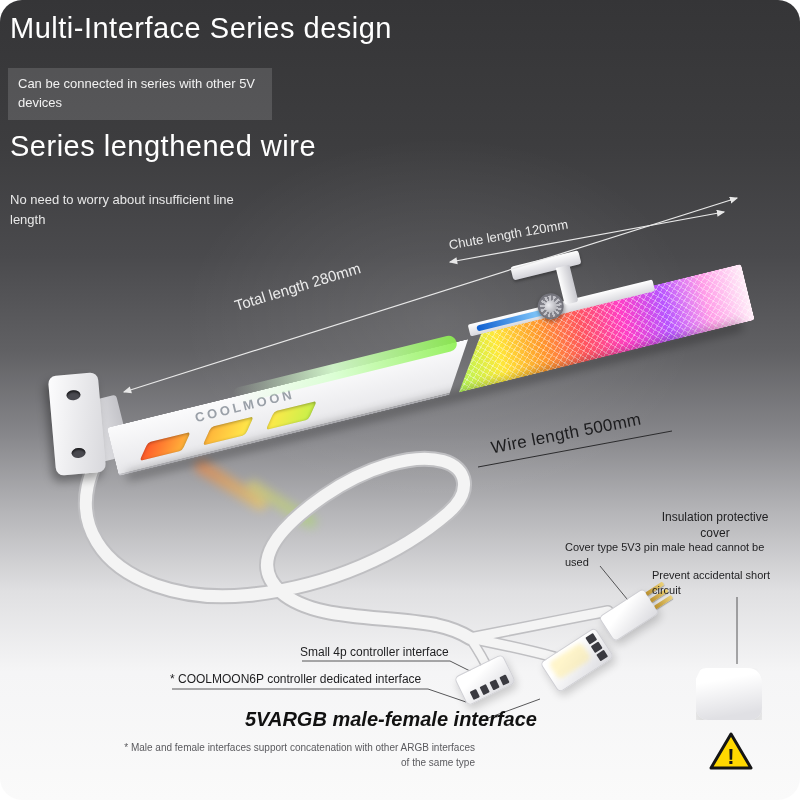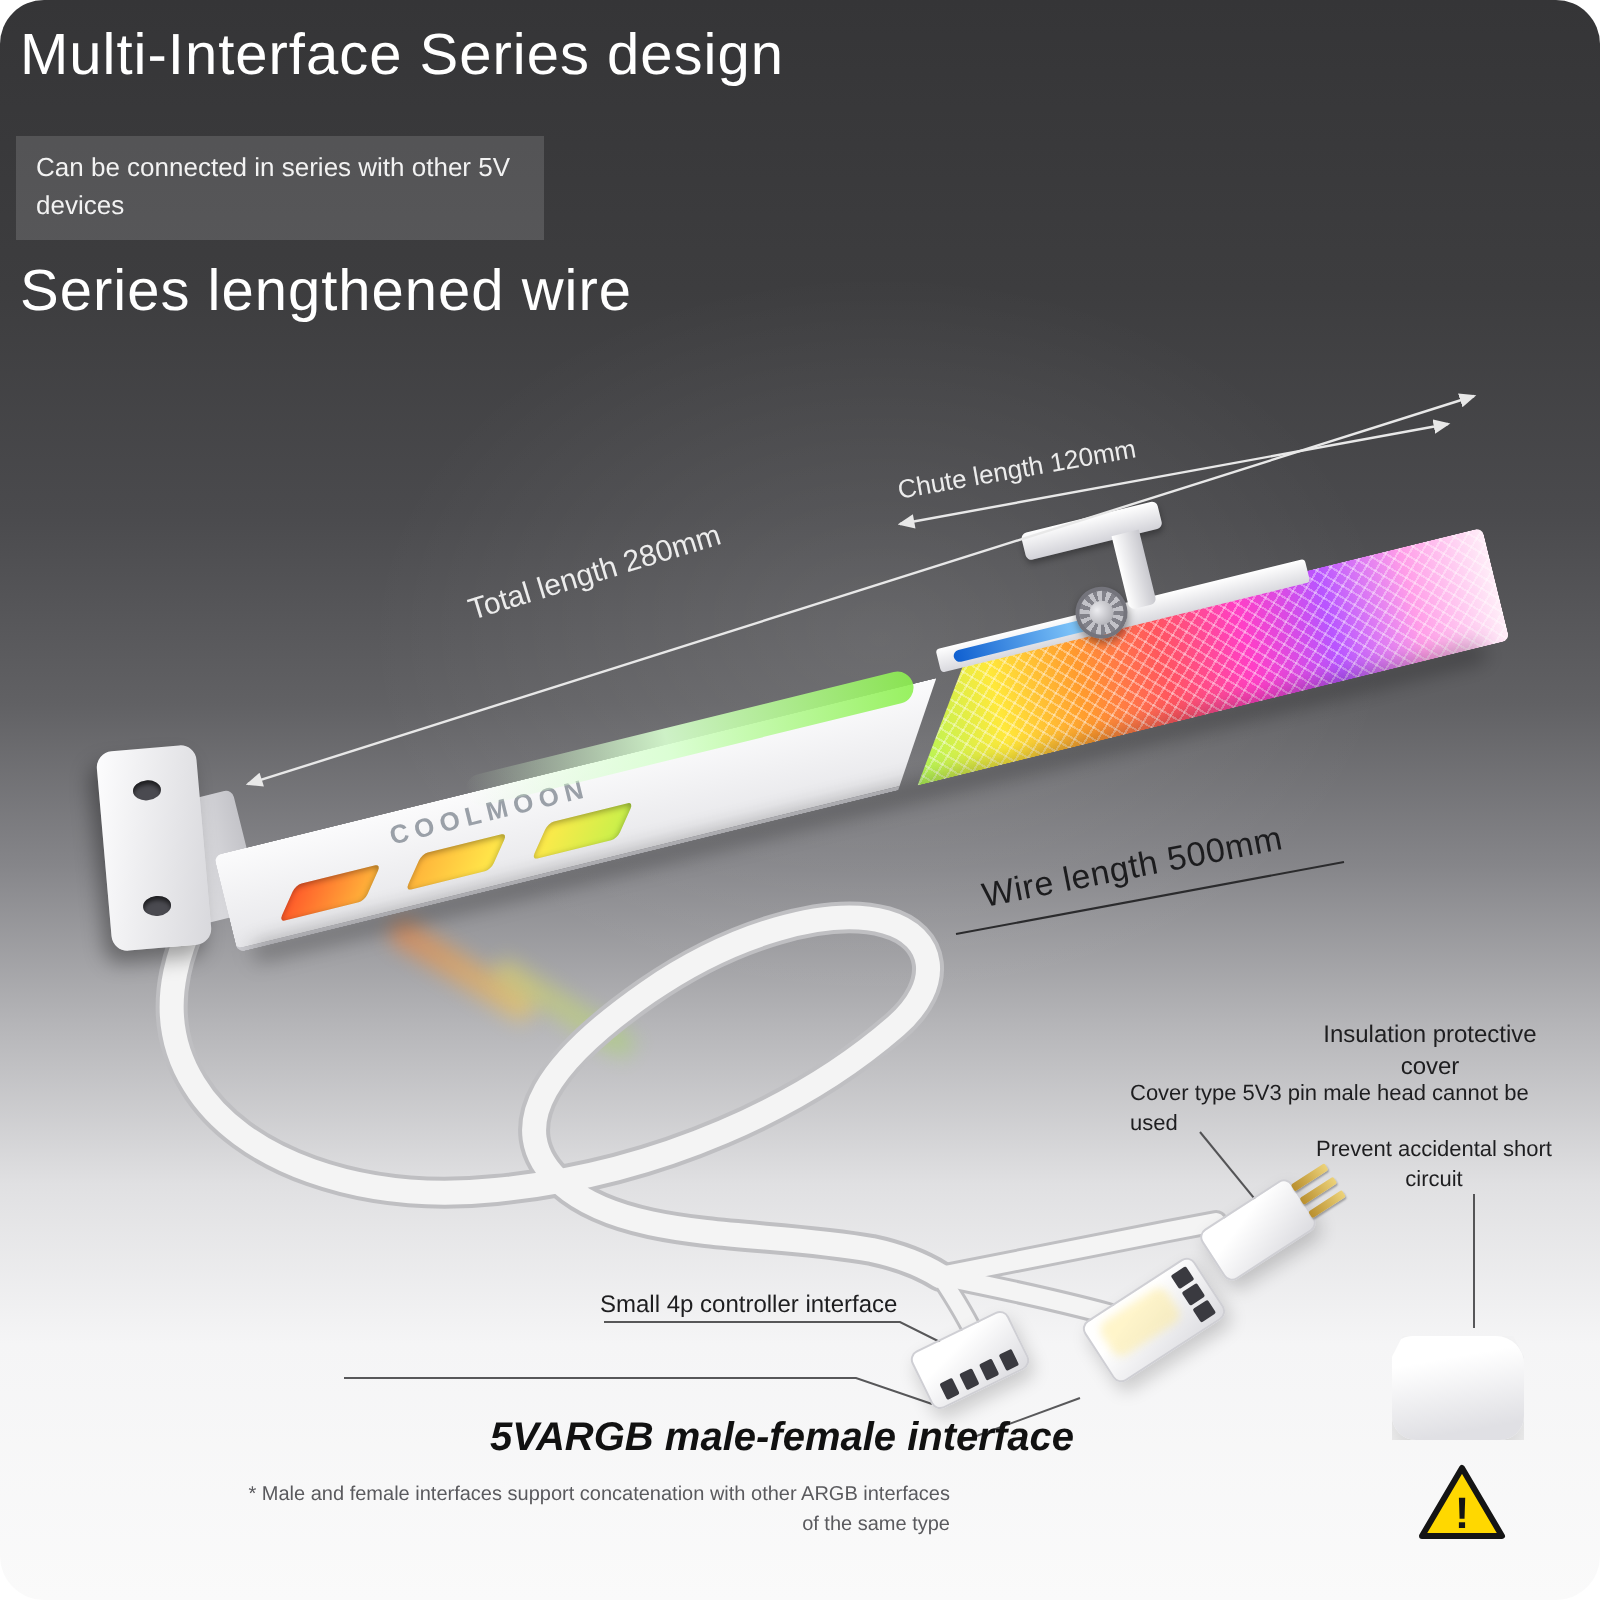--- a/index.html
+++ b/index.html
@@ -120,35 +120,36 @@
     clip-path:polygon(8% 0, 92% 0, 100% 20%, 100% 100%, 0 100%, 0 20%);
     box-shadow:0 10px 16px rgba(0,0,0,.15); }
 
   
   .warn { position:absolute; left:708px; top:730px; z-index:8; }
 
   
   .note { position:absolute; color:#1e1e20; z-index:8; }
   .n-ins-title { left:648px; top:510px; width:134px; font-size:12px; text-align:center; line-height:1.3; }
   .n-ins-sub   { left:565px; top:540px; width:218px; font-size:11px; line-height:1.35; }
-  .n-ins-note  { left:652px; top:568px; width:130px; font-size:11px; text-align:center; line-height:1.35; }
+  .n-ins-note  { left:652px; top:568px; width:130px; font-size:11px; text-align:left; line-height:1.35; }
   .n-4p        { left:300px; top:645px; font-size:12px; white-space:nowrap; }
   .n-6p        { left:170px; top:672px; font-size:12px; white-space:nowrap; }
   .n-argb      { left:245px; top:708px; font-size:20px; font-weight:600; white-space:nowrap; color:#111;font-style:italic; }
   .footnote    { left:55px; top:740px; width:420px; font-size:10px; color:#5a5a5e; text-align:right; line-height:1.5; }
 </style>
 </head>
 <body>
 
 <div id="stage">
   <div class="glow"></div>
 
   <div class="h1">Multi-Interface Series design</div>
   <div class="subbox">Can be connected in series with other 5V devices</div>
   <div class="h2">Series lengthened wire</div>
+  <div class="sub2">No need to worry about insufficient line length</div>
 
   <div class="refl refl-o"></div>
   <div class="refl refl-g"></div>
 
   <svg class="layer" width="800" height="800" viewBox="0 0 800 800">
     <g fill="none" stroke-linecap="round" stroke-linejoin="round">
       <path d="M112,430 C90,468 74,505 97,542 C120,580 180,602 248,595 C330,587 402,553 448,513 C472,492 468,468 443,461 C414,453 366,467 324,496 C278,528 248,563 281,592 C314,621 380,615 436,625 C450,628 462,633 470,638" stroke="#bfbfc2" stroke-width="16"></path>
       <path d="M470,638 C510,630 560,620 608,611" stroke="#bfbfc2" stroke-width="12"></path>
       <path d="M470,638 C500,644 528,650 554,657" stroke="#bfbfc2" stroke-width="12"></path>
       <path d="M470,638 C478,650 484,660 489,671" stroke="#bfbfc2" stroke-width="11"></path>
@@ -233,18 +234,19 @@
 
   <svg class="warn" width="46" height="42" viewBox="0 0 46 42">
     <polygon points="23,4 43,38 3,38" fill="#ffd800" stroke="#151515" stroke-width="3" stroke-linejoin="round"></polygon>
     <text x="23" y="34" text-anchor="middle" font-size="22" font-weight="bold" fill="#151515" font-family="Liberation Sans, sans-serif">!</text>
   </svg>
 
   <div class="note n-ins-title">Insulation protective cover</div>
   <div class="note n-ins-sub">Cover type 5V3 pin male head cannot be used</div>
   <div class="note n-ins-note">Prevent accidental short circuit</div>
   <div class="note n-4p">Small 4p controller interface</div>
+  <div class="note n-6p">* COOLMOON6P controller dedicated interface</div>
   <div class="note n-argb">5VARGB male-female interface</div>
   <div class="note footnote">
     <div>* Male and female interfaces support concatenation with other ARGB interfaces</div>
     <div>of the same type</div>
   </div>
 </div>
 
 </body></html>

